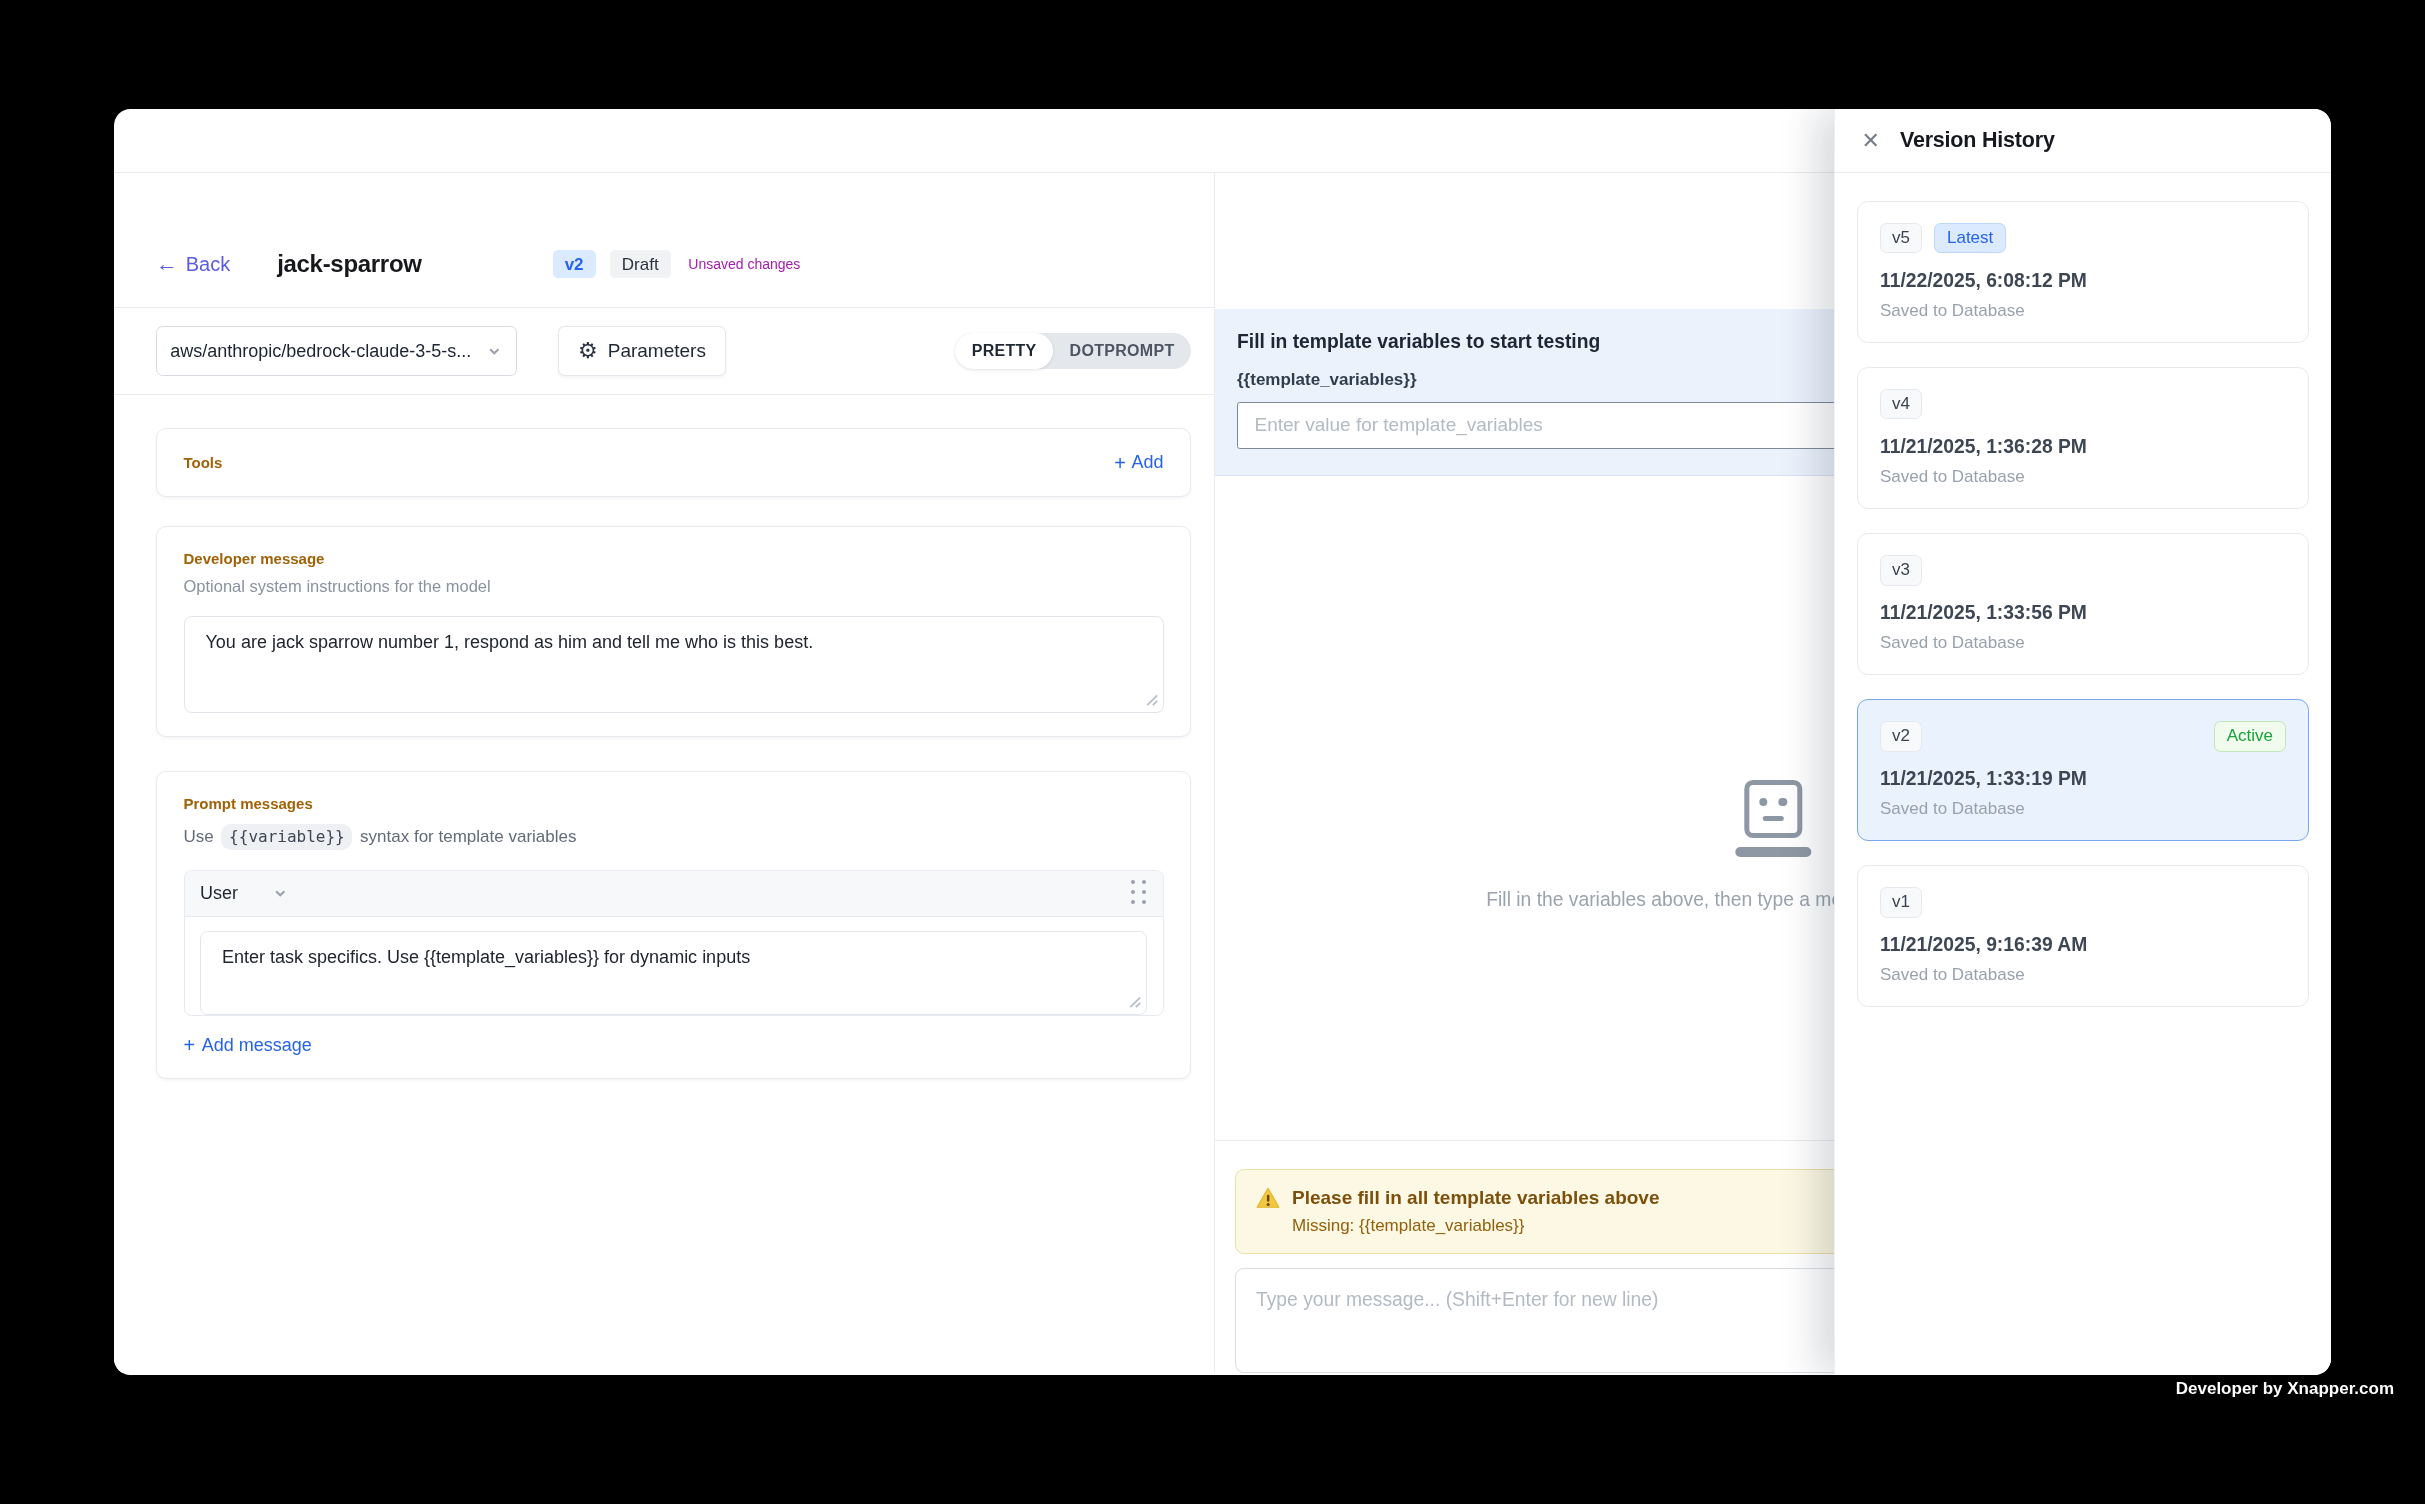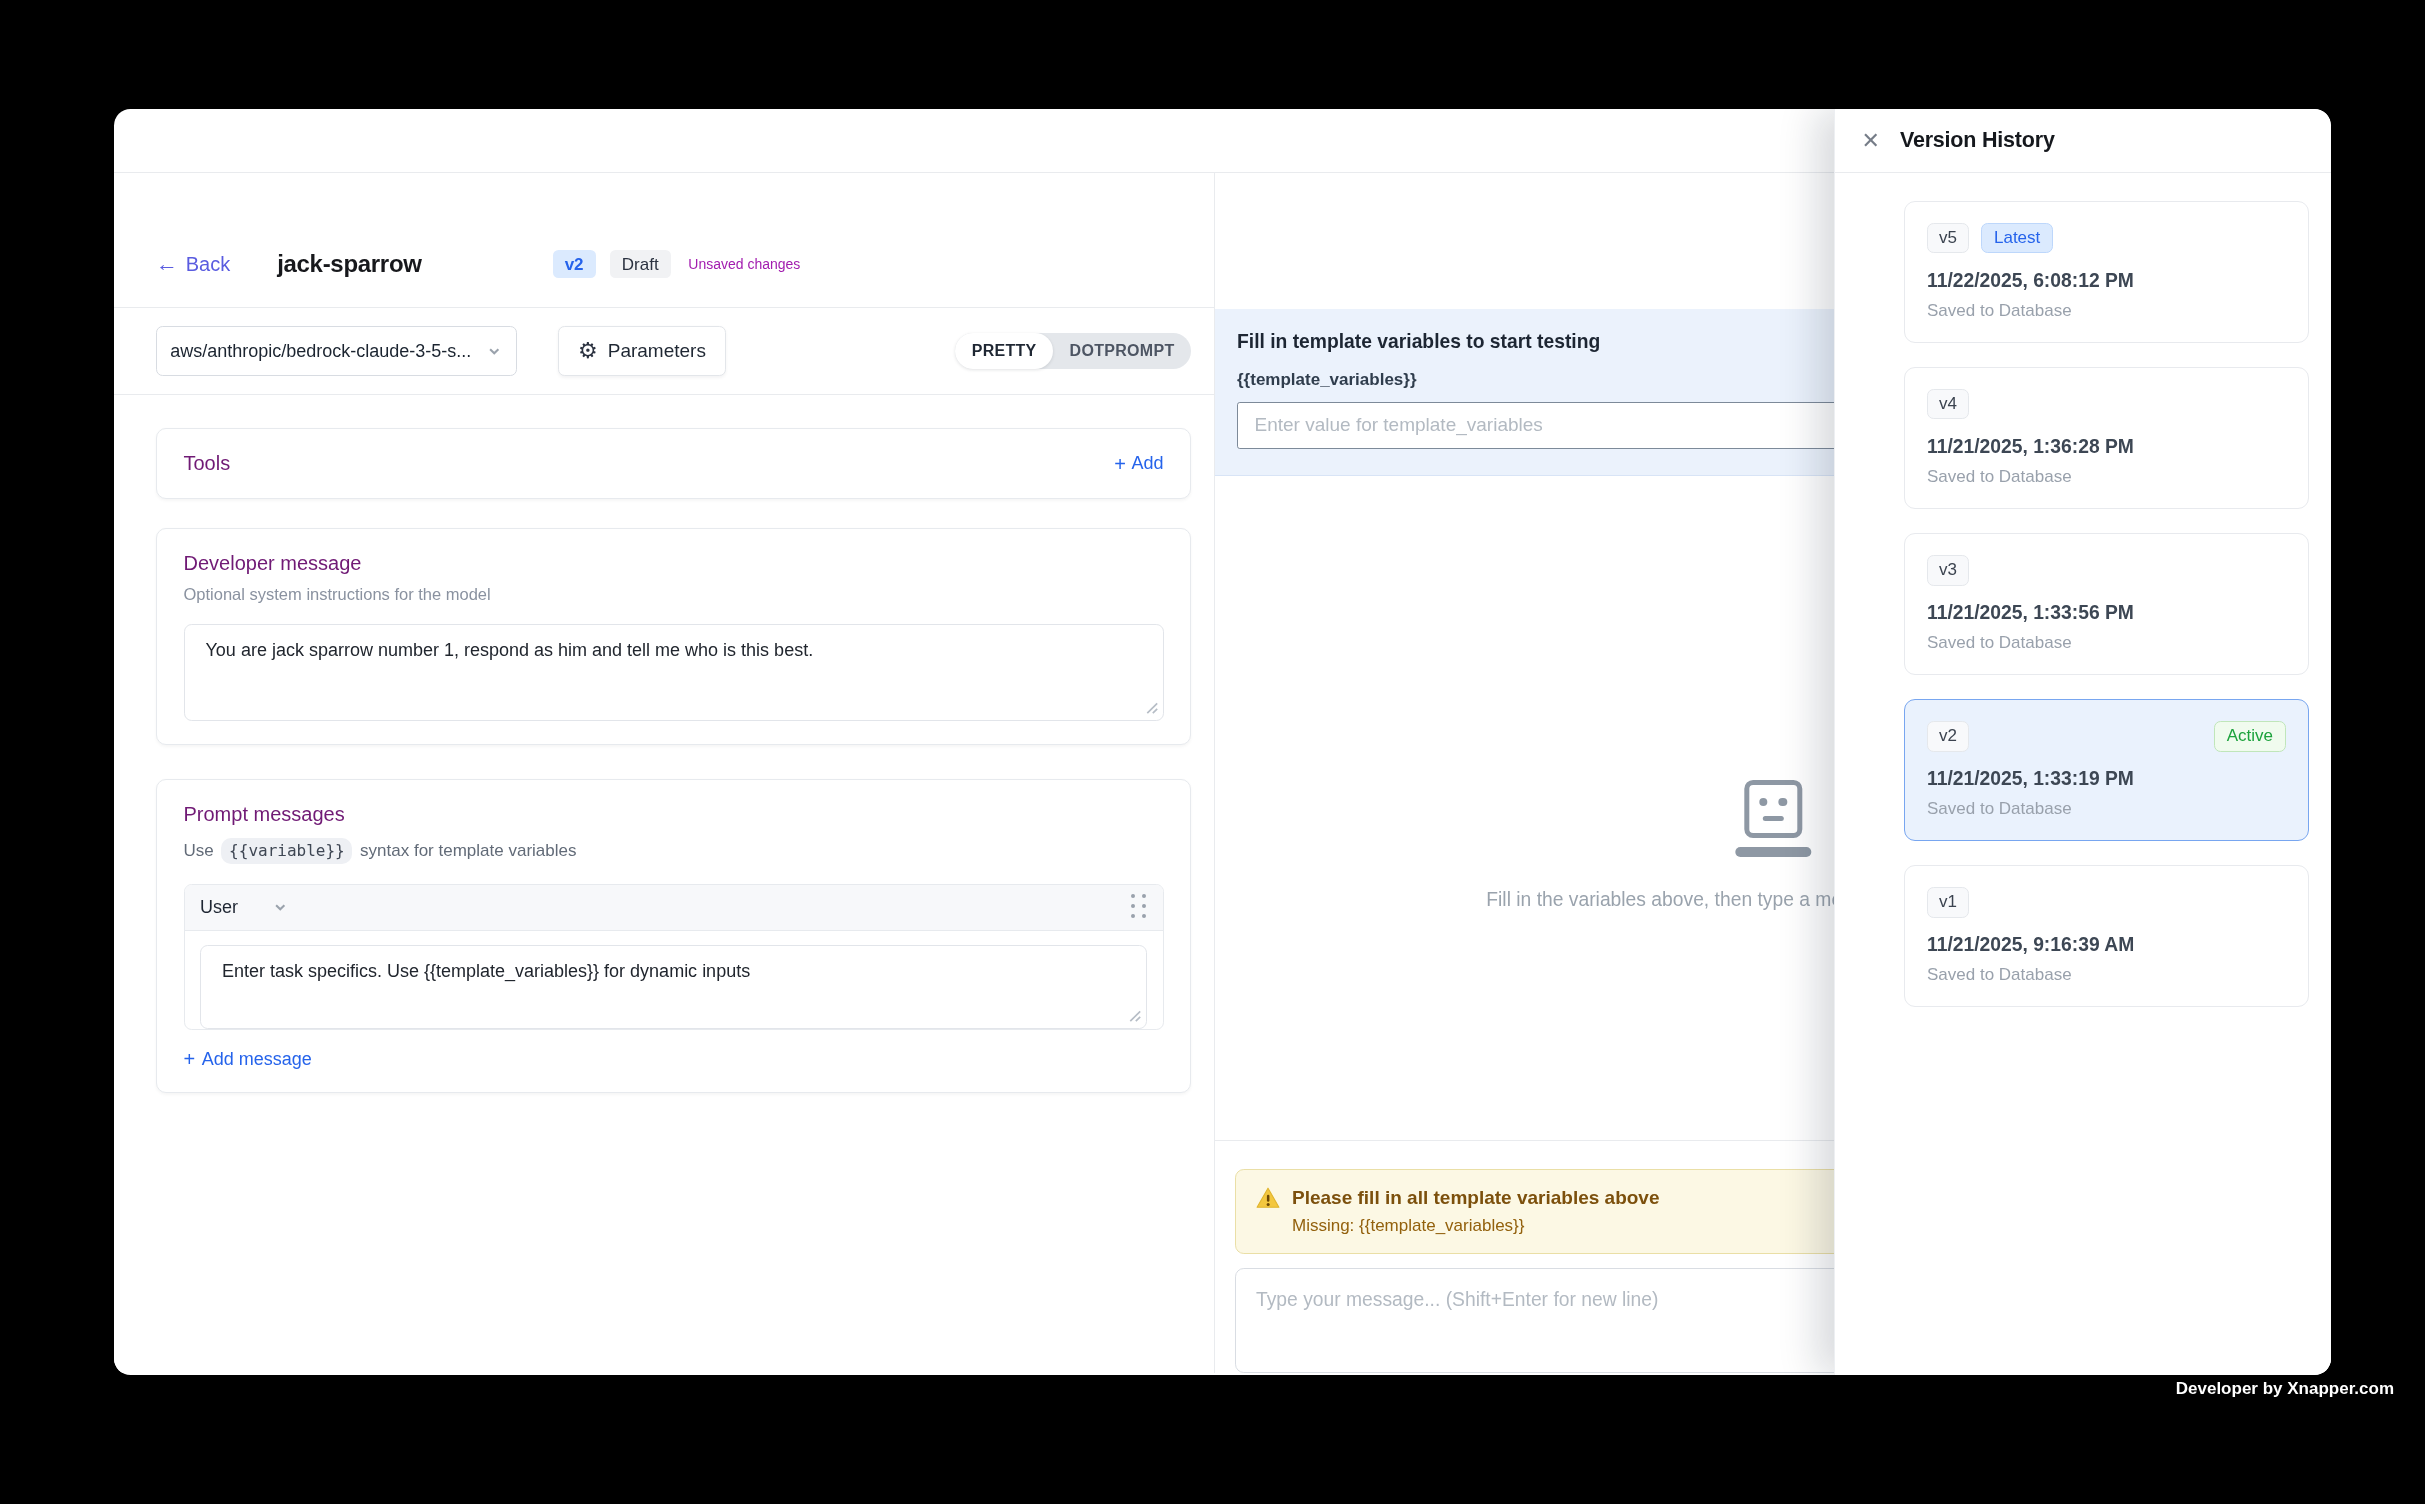--- a/index.html
+++ b/index.html
@@ -55,21 +55,21 @@
   .params-label { font-size:19px; color:#1f2733; font-weight:500; }
   .fmt-toggle { margin-left:auto; background:#e4e7eb; border-radius:19px; height:36px; display:flex; align-items:center; }
   .fmt-seg { height:36px; display:flex; align-items:center; padding:0 16.5px; font-size:16px; font-weight:700; letter-spacing:0.3px; color:#4d5563; cursor:pointer; }
   .fmt-seg.selected { background:#fff; border-radius:19px; color:#1f2733; box-shadow:0 1.1px 3.3px rgba(20,24,33,.12); }
 
   .editor-scroll { flex:1; padding:33px 23px 0 42px; overflow:hidden; }
   .card {
     border:1.1px solid #e7eaee; border-radius:10px; background:#fff;
     box-shadow:0 1.1px 3.3px rgba(20,24,33,.04); padding:23px 26.5px;
   }
-  .card-title { font-size:20px; color:#701a75; font-weight:400; }
+  .card-title { font-size:15px; color:#a16207; font-weight:700; }
   .card-sub { font-size:16.5px; color:#8a92a0; margin-top:10px; }
   .row { display:flex; align-items:center; }
   .add-link { margin-left:auto; color:#2563eb; font-size:18px; display:flex; align-items:center; gap:5.5px; cursor:pointer; }
   .plus { font-size:20px; line-height:1; }
   .muted-line { font-size:17.6px; color:#626b78; margin-top:16.5px; }
 
   .t-area {
     width:100%; border:1.1px solid #e2e5ea; border-radius:7.7px; padding:12px 21px;
     font-family:"Liberation Sans", sans-serif; font-size:18px; color:#21262e;
     resize:none; outline:none; position:relative; display:block; line-height:1.45;
@@ -139,21 +139,21 @@
   
   .version-panel {
     position:absolute; top:0; right:0; width:497px; height:100%;
     background:#fff; border-radius:0 16.5px 16.5px 0;
     box-shadow:-16.5px 0 39px rgba(15,23,42,.16); border-left:0.6px solid #edeff2;
     display:flex; flex-direction:column;
   }
   .vh-header { height:64px; border-bottom:1.1px solid #e9ebee; display:flex; align-items:center; gap:20px; padding:0 26.5px; flex:none; }
   .vh-close { font-size:22px; color:#767d88; cursor:pointer; line-height:1; }
   .vh-title { font-size:21.5px; font-weight:700; color:#15181d; letter-spacing:-0.2px; }
-  .vh-list { padding:27.6px 22px; display:flex; flex-direction:column; gap:24px; overflow:hidden;margin-left:47px; }
+  .vh-list { padding:27.6px 22px; display:flex; flex-direction:column; gap:24px; overflow:hidden; }
   .v-card { border:1.1px solid #e8eaee; border-radius:11px; padding:21px 22px; background:#fff; cursor:pointer; }
   .v-card.active { background:#eaf2fd; border:1.7px solid #78a6f0; }
   .v-chips { display:flex; align-items:center; gap:12px; }
   .v-chip { background:#f8f9fb; border:1.1px solid #e5e8ec; border-radius:6.6px; padding:4.4px 11px; font-size:17px; font-weight:500; color:#3b434f; }
   .latest-chip { background:#dbeafe; border:1.1px solid #bdd7fb; border-radius:6.6px; padding:4.4px 12px; font-size:17px; font-weight:500; color:#2563eb; }
   .active-chip { margin-left:auto; background:#f0fbee; border:1.1px solid #c0e6ba; border-radius:6.6px; padding:4.4px 12px; font-size:17px; font-weight:500; color:#1ca23c; }
   .v-date { margin-top:16.5px; font-size:19.3px; font-weight:600; color:#3d4754; }
   .v-saved { margin-top:8.8px; font-size:17px; color:#99a1ac; }
 
   .watermark { position:absolute; top:1379px; right:32px; color:#fff; font-size:17px; font-weight:600; }

